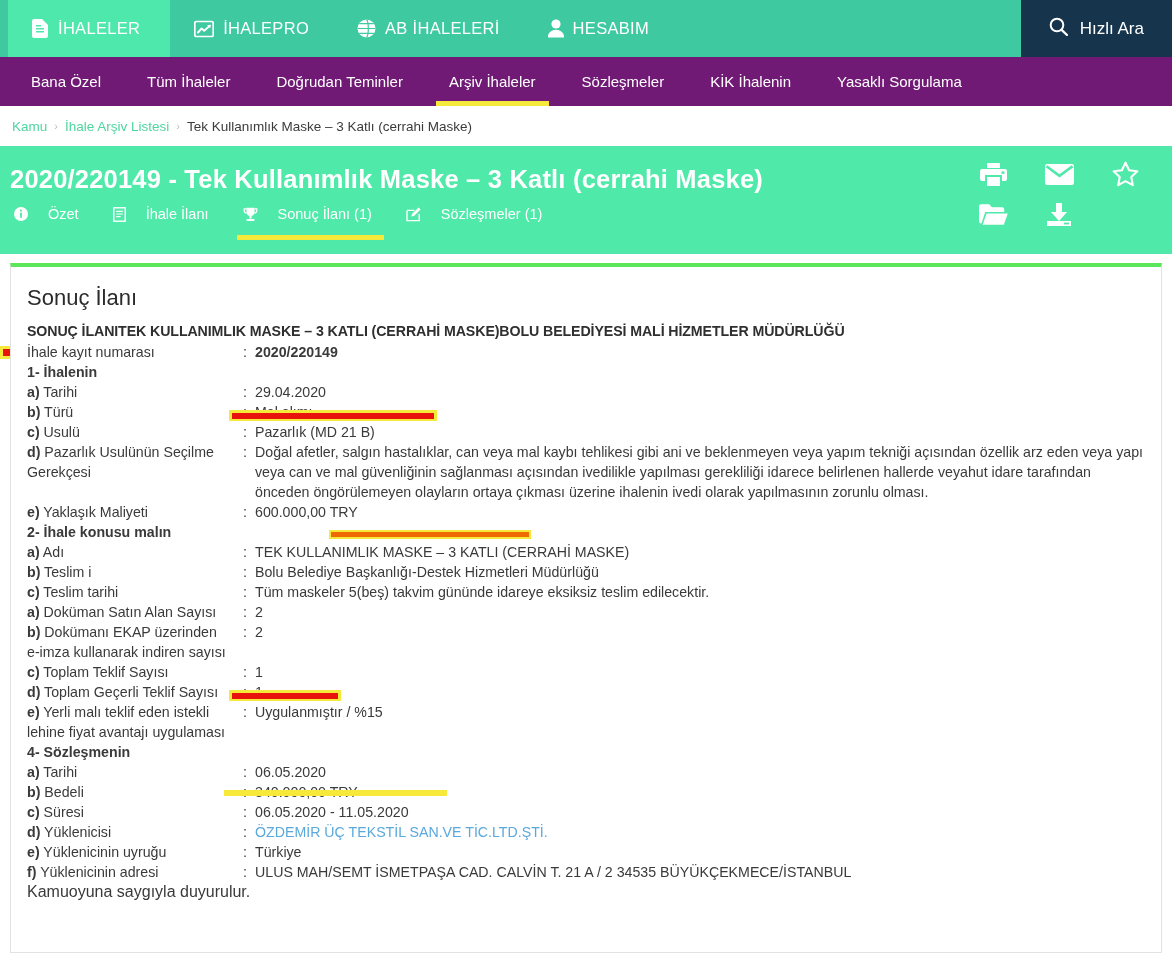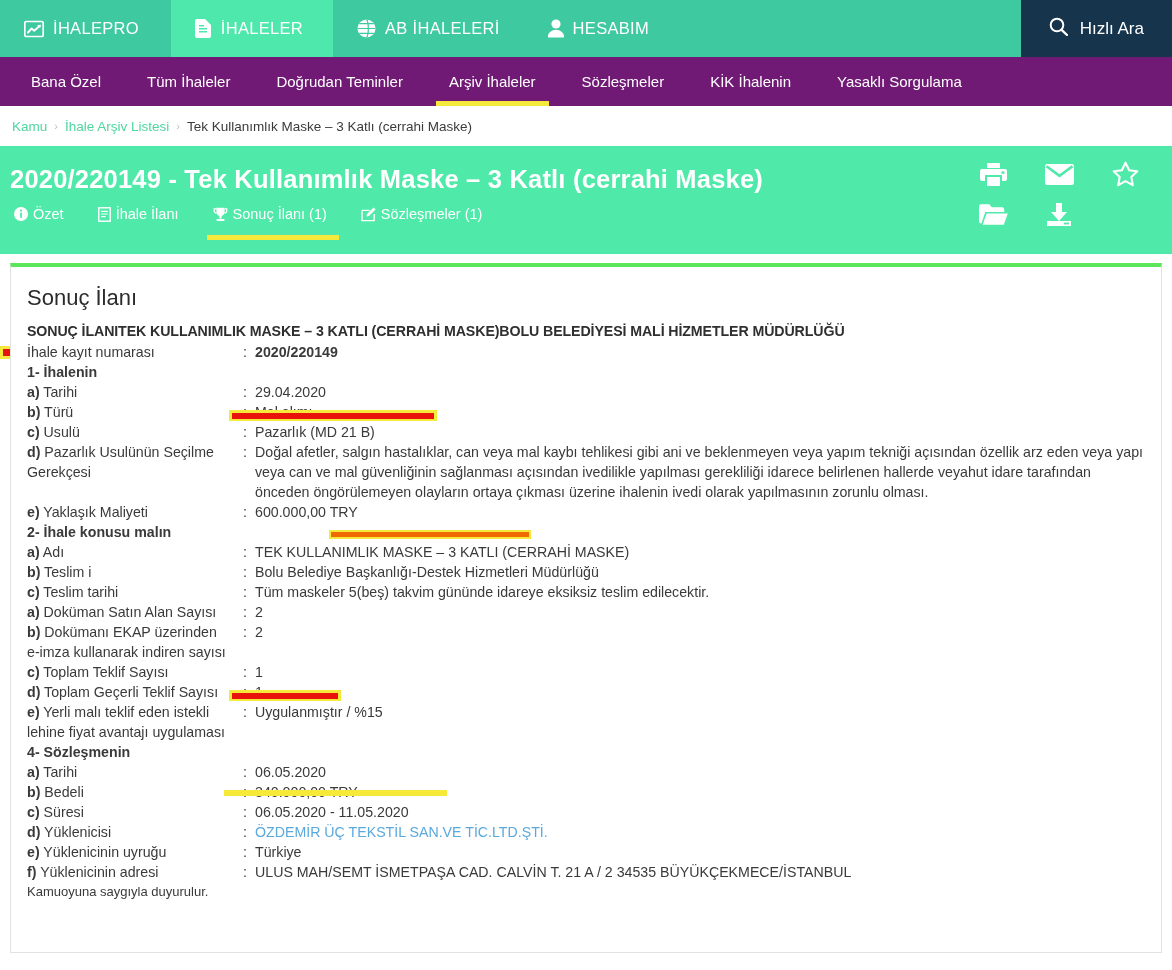--- a/index.html
+++ b/index.html
@@ -135,21 +135,21 @@
   .tabs {
     display: flex;
     align-items: center;
     padding-left: 14px;
     height: 37px;
     position: relative;
   }
   .tab {
     display: flex;
     align-items: center;
-    gap: 5px;
+    gap: 20px;
     color: #ffffff;
     font-size: 14.5px;
     padding: 0 18px 0 0;
     margin-right: 16px;
     height: 37px;
     position: relative;
     cursor: pointer;
     white-space: nowrap;
   }
   .tab:first-child { padding-left: 0; }
@@ -196,21 +196,21 @@
     min-height: 20px;
   }
   .row .lbl { width: 216px; flex: 0 0 216px; }
   .row .colon { width: 12px; flex: 0 0 12px; }
   .row .val { flex: 1; }
   .row.section .lbl { font-weight: bold; }
   .row .lbl b { font-weight: bold; }
   .row.bold-val .val { font-weight: bold; }
   .row .val a { color: #5aa9dd; text-decoration: none; cursor: pointer; }
   .row.para .val { line-height: 20px; }
-  .footnote { font-size: 13px; color: #3a3a3a; line-height: 20px; }
+  .footnote { font-size: 16px; color: #3a3a3a; line-height: 20px; }
 
   
   .ann { position: absolute; pointer-events: none; }
   .ann-redyellow {
     background: #f5ea3c;
     height: 11px;
   }
   .ann-redyellow::after {
     content: "";
     position: absolute;
@@ -226,40 +226,40 @@
     position: absolute;
     left: 2px; right: 2px; top: 2px; bottom: 2px;
     background: #f06a04;
   }
   .ann-yellow { background: #f7e93a; height: 6px; }
 </style>
 </head>
 <body>
 
 <div class="topbar">
+
+  <div class="topnav-item first">
+    <span class="topnav-icon">
+      <svg width="17" height="19" viewBox="0 0 17 19">
+          <path fill="#fff" d="M2 0h8l6 6v11a2 2 0 0 1-2 2H2a2 2 0 0 1-2-2V2a2 2 0 0 1 2-2z"></path>
+          <path fill="#4fe8ac" d="M4 9h8v1.4H4zM4 12h8v1.4H4zM4 6h5v1.4H4z"></path>
+        </svg>
+    </span>
+    <span>İHALELER</span>
+  </div>
 
   <div class="topnav-item">
     <span class="topnav-icon">
       <svg width="20" height="18" viewBox="0 0 20 18">
           <rect x="0.8" y="1.5" width="18.4" height="15" rx="1.4" fill="none" stroke="#fff" stroke-width="1.7"></rect>
           <path d="M4 12.5l3.6-4 2.6 2.3L16 5.6" fill="none" stroke="#fff" stroke-width="1.9" stroke-linecap="round" stroke-linejoin="round"></path>
           <path fill="#fff" d="M13 5h3.4v3.3z"></path>
         </svg>
     </span>
     <span>İHALEPRO</span>
-  </div>
-
-  <div class="topnav-item first">
-    <span class="topnav-icon">
-      <svg width="17" height="19" viewBox="0 0 17 19">
-          <path fill="#fff" d="M2 0h8l6 6v11a2 2 0 0 1-2 2H2a2 2 0 0 1-2-2V2a2 2 0 0 1 2-2z"></path>
-          <path fill="#4fe8ac" d="M4 9h8v1.4H4zM4 12h8v1.4H4zM4 6h5v1.4H4z"></path>
-        </svg>
-    </span>
-    <span>İHALELER</span>
   </div>
 
   <div class="topnav-item">
     <span class="topnav-icon">
       <svg width="19" height="19" viewBox="0 0 19 19">
           <circle cx="9.5" cy="9.5" r="9" fill="#fff"></circle>
           <path d="M9.5.5c2.4 2.3 2.4 15.7 0 18M.6 9.5h17.8M2.2 4.6h14.6M2.2 14.4h14.6" stroke="#3fc9a0" stroke-width="1.2" fill="none"></path>
         </svg>
     </span>
     <span>AB İHALELERİ</span>

